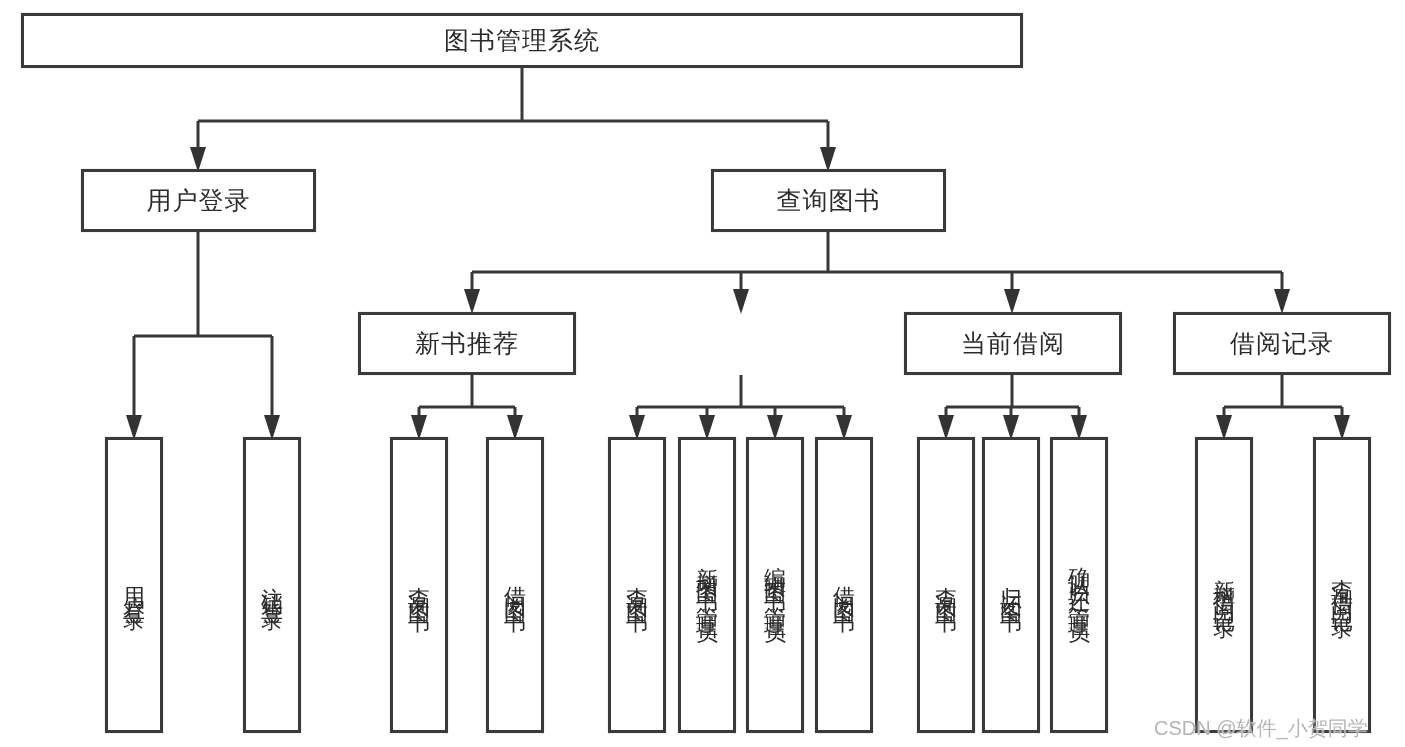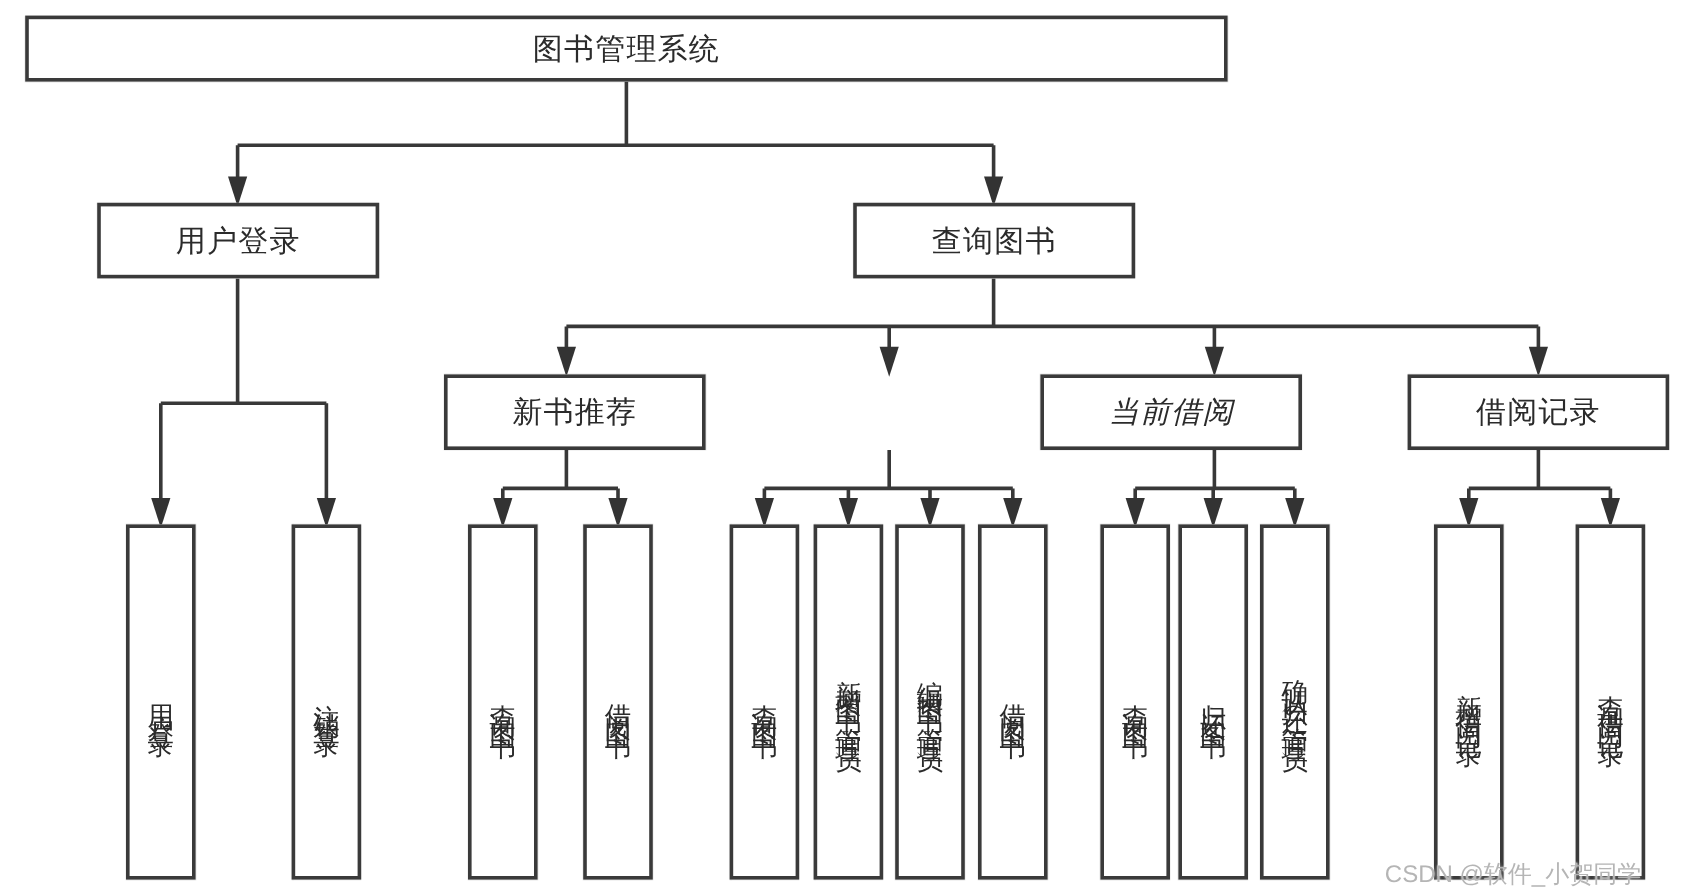--- a/index.html
+++ b/index.html
@@ -100,22 +100,22 @@
     <polygon fill="#333333" points="1071,415 1087,415 1079,440"></polygon>
     <polygon fill="#333333" points="1216,415 1232,415 1224,440"></polygon>
     <polygon fill="#333333" points="1334,415 1350,415 1342,440"></polygon>
   </svg>
 
   <div class="box h root">图书管理系统</div>
 
   <div class="box h lvl2" style="left:81px;">用户登录</div>
   <div class="box h lvl2" style="left:711px;">查询图书</div>
 
-  <div class="box h lvl3" style="left:370px;">新书推荐</div>
-  <div class="box h lvl3" style="left:867px;font-style:italic;">当前借阅</div>
+  <div class="box h lvl3" style="left:358px;">新书推荐</div>
+  <div class="box h lvl3" style="left:904px;">当前借阅</div>
   <div class="box h lvl3" style="left:1173px;">借阅记录</div>
 
   <div class="box leaf" style="left:105px;">
       <span class="vtext">用户登录</span>
     </div>
   <div class="box leaf" style="left:243px;">
       <span class="vtext">注销登录</span>
     </div>
 
   <div class="box leaf" style="left:390px;">

